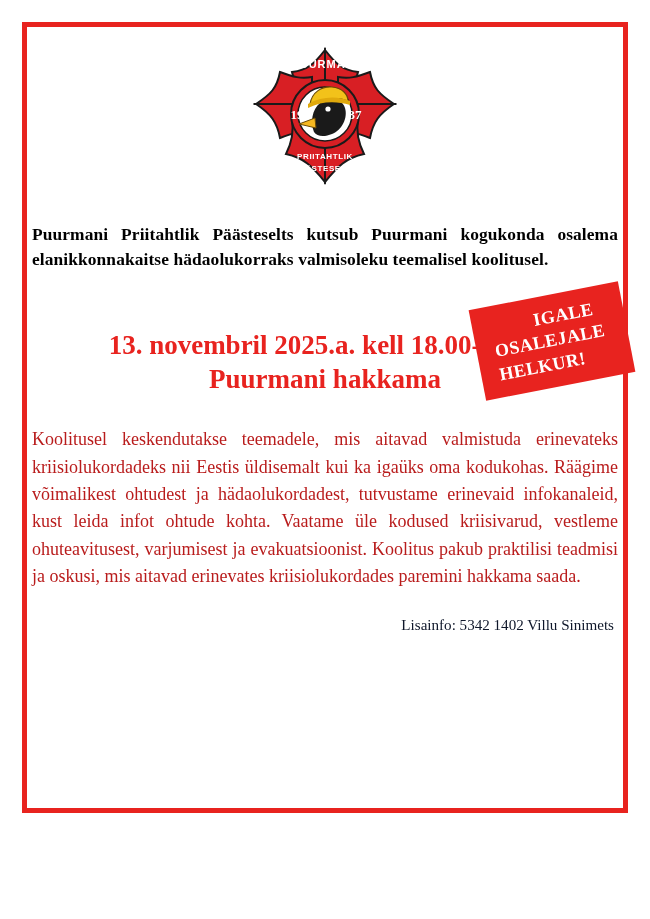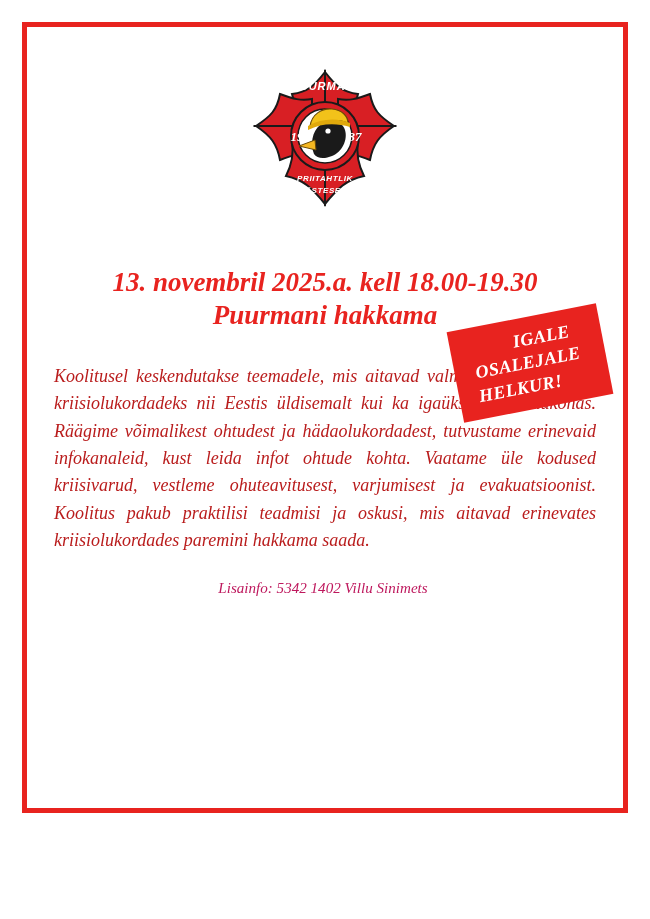--- a/index.html
+++ b/index.html
@@ -12,22 +12,20 @@
     height: 919px;
     font-family: "Liberation Serif", serif;
     overflow: hidden;
   }
   .poster {
     position: relative;
     width: 650px;
     height: 835px;
     background: #ffffff;
     box-sizing: border-box;
-    padding: 22px;
-    font-style: italic;
   }
   .border-frame {
     position: absolute;
     left: 22px;
     top: 22px;
     right: 22px;
     bottom: 22px;
     border: 5px solid #e8231f;
     box-sizing: border-box;
   }
@@ -111,23 +109,23 @@
     margin-top: 30px;
     font-size: 18px;
     line-height: 1.52;
     color: #b91c1c;
     text-align: justify;
   }
 
   
   .contact {
     margin-top: 26px;
-    text-align: center;
+    text-align: right;
     font-size: 15.1px;
-    color: #be185d;
+    color: #0f172a;
     padding-right: 4px;
   }
 </style>
 </head>
 <body>
 
 <div class="poster">
   <div class="border-frame"></div>
   <div class="inner">
 
@@ -163,20 +161,21 @@
 
           <text x="45" y="73" text-anchor="middle" font-family="Liberation Serif, serif" font-size="13" font-weight="bold" fill="#ffffff">19</text>
           <text x="103" y="73" text-anchor="middle" font-family="Liberation Serif, serif" font-size="13" font-weight="bold" fill="#ffffff">37</text>
 
           <text x="73" y="113" text-anchor="middle" font-family="Liberation Sans, sans-serif" font-size="8" font-weight="bold" fill="#ffffff" letter-spacing="0.6">PRIITAHTLIK</text>
           <text x="73" y="125" text-anchor="middle" font-family="Liberation Sans, sans-serif" font-size="8" font-weight="bold" fill="#ffffff" letter-spacing="0.6">PÄÄSTESELTS</text>
         </svg>
       </div>
     </div>
 
+    <p class="intro">Puurmani Priitahtlik Päästeselts kutsub Puurmani kogukonda osalema elanikkonnakaitse hädaolukorraks valmisoleku teemalisel koolitusel.</p>
 
     <div class="sticker">
       <span class="l1">IGALE</span>
       <span class="l2">OSALEJALE</span>
       <span class="l3">HELKUR!</span>
     </div>
 
     <div class="headline">
       <div class="h2">13. novembril 2025.a. kell 18.00-19.30</div>
       <div class="h3">Puurmani hakkama</div>

